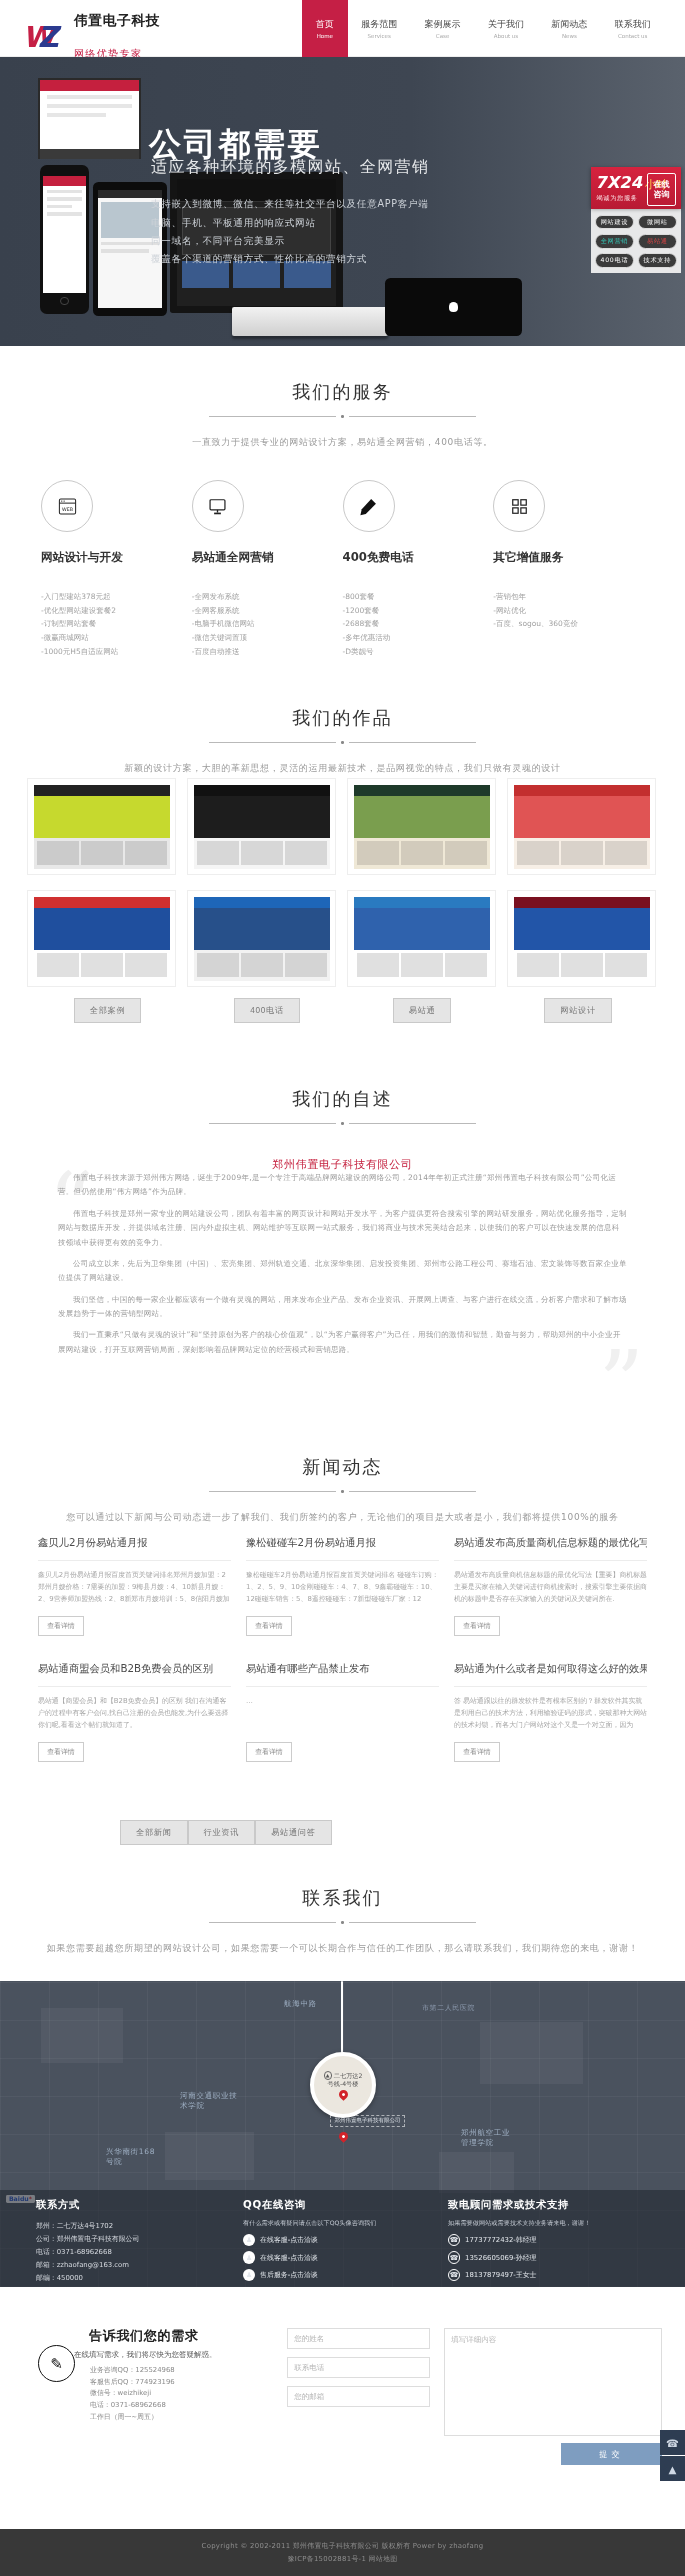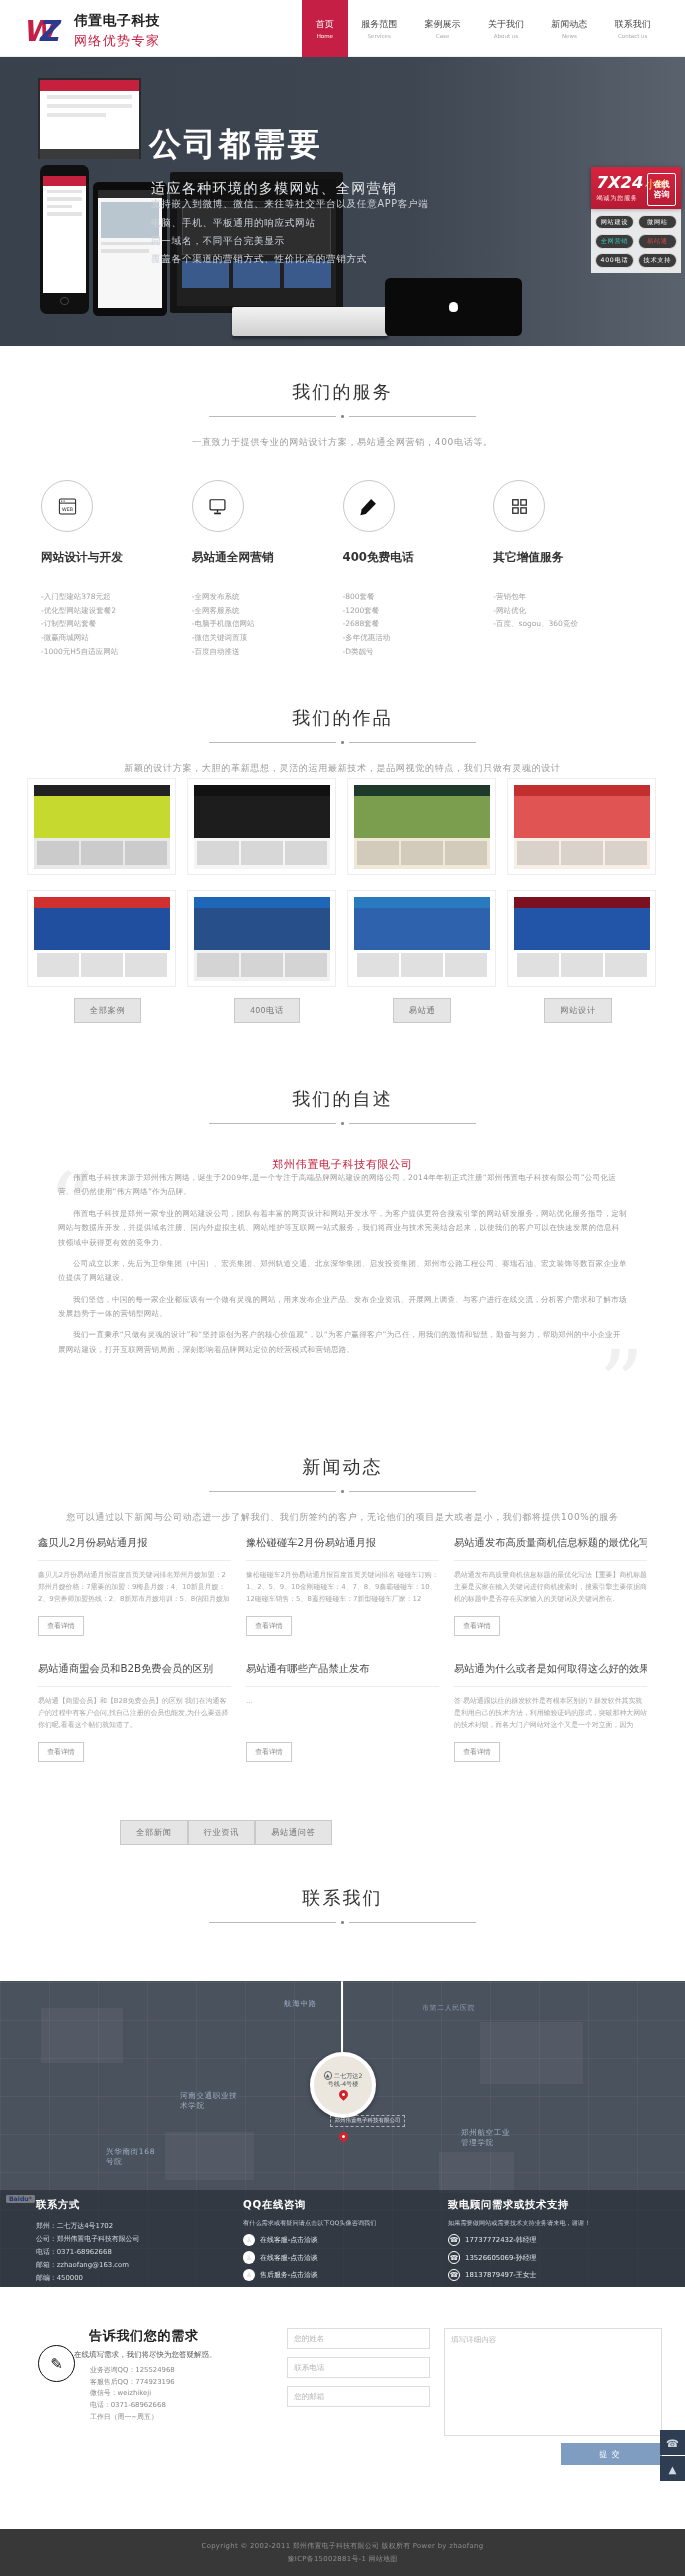--- a/index.html
+++ b/index.html
@@ -8,32 +8,32 @@
   .sec{position:absolute;left:0;width:685px}
 
   
   .header{top:0;height:57px;background:#fff;border-bottom:0.7px solid #eee}
   .logo{position:absolute;left:25px;top:12.3px;display:flex;align-items:center}
   .logo-mark{position:relative;width:42px;height:32px;font-weight:bold;font-style:italic;font-size:29px;line-height:32px}
   .logo-mark .w{position:absolute;left:0;top:0;color:#c51f45}
   .logo-mark .z{position:absolute;left:15px;top:0;color:#2b3a8f}
   .logo-text{margin-left:6.9px}
   .logo-name{font-size:13.7px;font-weight:bold;color:#222;letter-spacing:0.7px}
-  .logo-tag{font-size:13px;color:#c51f45;margin-top:2px;letter-spacing:1.4px}
+  .logo-tag{font-size:10px;color:#c51f45;margin-top:17px;letter-spacing:1.4px}
   .nav{position:absolute;right:20.6px;top:0;height:57px;display:flex}
   .nav-item{height:57px;padding:0 13.7px;display:flex;flex-direction:column;justify-content:center;align-items:center;cursor:pointer}
   .nav-item .cn{font-size:9px;color:#444}
   .nav-item .en{font-size:5.5px;color:#aaa;margin-top:2.1px}
   .nav-item.active{background:#c51f45}
   .nav-item.active .cn,.nav-item.active .en{color:#fff}
 
   
   .hero{top:57px;height:289px;background:linear-gradient(90deg,#39414d 0%,#3e4document652 55%,#555d68 100%);background:linear-gradient(90deg,#39414d 0%,#3e4652 60%,#5a626d 100%);overflow:hidden}
   .hero-title{position:absolute;left:149px;top:66px;font-size:32px;font-weight:bold;color:#fff;letter-spacing:2.7px}
-  .hero-sub{position:absolute;left:151px;top:123px;font-size:14px;color:#e6e8ea;letter-spacing:1.4px}
+  .hero-sub{position:absolute;left:151px;top:100px;font-size:16px;color:#e6e8ea;letter-spacing:1.4px}
   .hero-line{position:absolute;left:151px;font-size:9.6px;color:#cdd2d8;letter-spacing:0.7px}
   .hl0{top:141px}.hl1{top:160px}.hl2{top:178px}.hl3{top:196px}
   
   .dev-browser{position:absolute;left:38px;top:20.6px;width:103px;height:81px;background:#fff;border:2.1px solid #2a2a2a;border-bottom:none}
   .dev-browser .bar{height:11px;background:#c5203e}
   .dev-browser .ln{height:4.1px;background:#e6e6e6;margin:4.8px 6.9px 0}
   .dev-browser .ft{position:absolute;bottom:0;left:0;right:0;height:9.6px;background:#3a3a3a}
   .dev-laptop{position:absolute;left:170px;top:115px;width:173px;height:141px;background:#141414;border-radius:2.7px;padding:6.9px}
   .dev-laptop .scr{width:100%;height:100%;background:#202020;overflow:hidden}
   .dev-laptop .scr .b1{height:23px;background:#111;border-bottom:0.7px solid #333}
@@ -543,20 +543,21 @@
     </div>
   </div>
 
   <div class="sec contact-head">
     <h2 class="sec-title">联系我们</h2>
     <div class="divider">
         <span class="d-line"></span>
         <span class="d-dot"></span>
         <span class="d-line"></span>
       </div>
+    <div class="sec-sub">如果您需要超越您所期望的网站设计公司，如果您需要一个可以长期合作与信任的工作团队，那么请联系我们，我们期待您的来电，谢谢！</div>
   </div>
 
   <div class="sec map">
     <div class="map-grid"></div>
     <div class="map-block" style="left:41px;top:27.4px;width:82px;height:55px"></div>
     <div class="map-block" style="left:480px;top:41px;width:103px;height:62px"></div>
     <div class="map-block" style="left:165px;top:151px;width:89px;height:48px"></div>
     <div class="map-block" style="left:439px;top:171px;width:75px;height:41px"></div>
     <div class="map-label big" style="left:284px;top:18px">航海中路</div>
     <div class="map-label" style="left:422px;top:22px">市第二人民医院</div>

